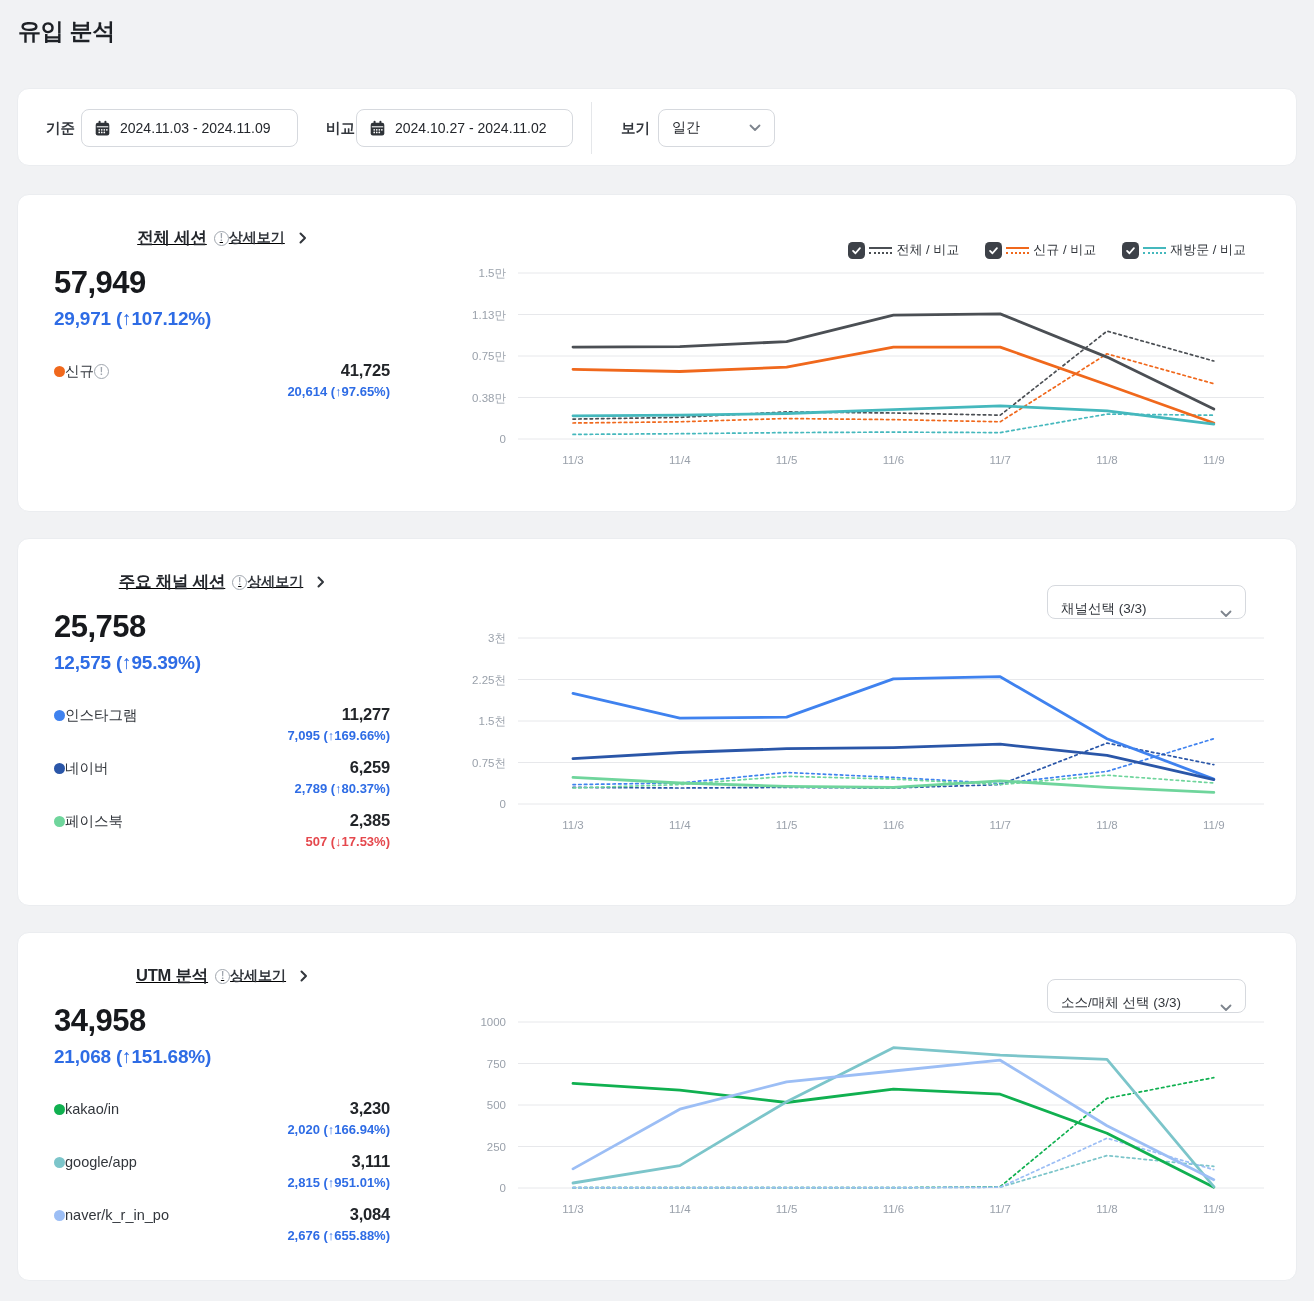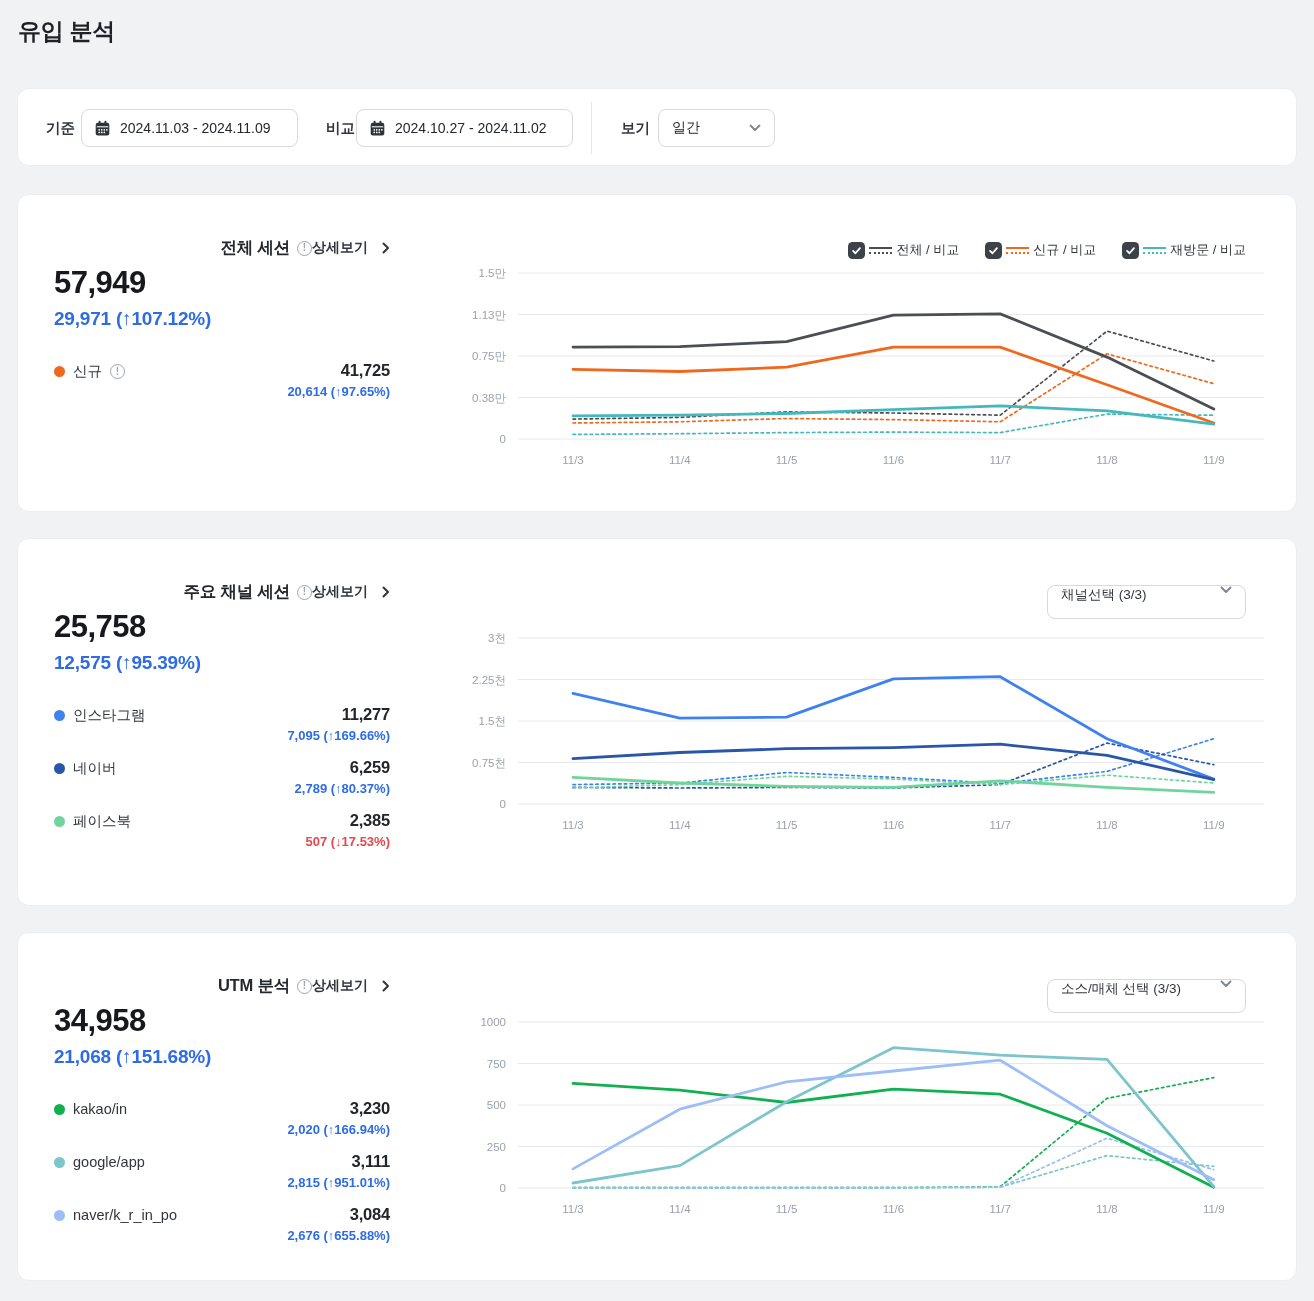--- a/index.html
+++ b/index.html
@@ -32,22 +32,22 @@
   }
   .date-primary{left:63px;width:217px}
   .date-compare{left:338px;width:217px}
   .v-divider{position:absolute;left:573px;top:13px;width:1px;height:52px;background:#e5e7ea}
   .view-select{left:640px;width:117px;justify-content:space-between;padding:0 13px}
   
   .card-1{top:194px;height:318px}
   .card-2{top:538px;height:368px}
   .card-3{top:932px;height:349px}
   .card-head{
-    position:absolute;left:36px;top:42px;width:336px;
-    display:flex;justify-content:flex-end;align-items:center;
+    position:absolute;left:36px;top:32px;width:336px;
+    display:flex;justify-content:center;align-items:center;text-decoration:underline;
   }
   .card-title-wrap{display:flex;align-items:center;gap:7px}
   .card-title{margin:0;font-size:16.5px;font-weight:700;color:#24272c;letter-spacing:-0.2px}
   .info{
     width:15px;height:15px;box-sizing:border-box;flex:0 0 auto;
     border:1.4px solid #a0a6ae;border-radius:50%;color:#a0a6ae;
     display:inline-flex;align-items:center;justify-content:center;
     font-size:10px;font-weight:700;line-height:1;cursor:pointer;
   }
   .info::after{content:"!"}
@@ -58,21 +58,21 @@
   .total{
     position:absolute;left:36px;top:70px;
     font-size:31px;font-weight:800;color:#17191d;letter-spacing:-0.5px;
   }
   .compare{
     position:absolute;left:36px;top:113px;
     font-size:19px;font-weight:700;color:#2e6ce5;letter-spacing:-0.2px;
   }
   .series-list{position:absolute;left:36px;top:166px;width:336px}
   .series-row{display:flex;justify-content:space-between;margin-bottom:13px;min-height:40px}
-  .series-left{display:flex;align-items:flex-start;gap:8px;padding-top:2px}
+  .series-left{display:flex;align-items:flex-start;padding-top:2px}
   .dot{width:11px;height:11px;border-radius:50%;margin-top:3px;flex:0 0 auto}
   .series-label{font-size:14.5px;color:#32363c;line-height:17px}
   .series-left .info{margin-top:1px}
   .series-right{text-align:right}
   .series-value{font-size:16.5px;font-weight:700;color:#222529;letter-spacing:-0.2px}
   .series-sub{font-size:13px;font-weight:600;color:#2e6ce5;margin-top:4px;white-space:nowrap}
   .series-sub.down{color:#e5484d}
   
   .card-extras{position:absolute;top:46px;right:50px;display:flex;align-items:center}
   .legend{display:flex;gap:26px;align-items:center}
@@ -81,21 +81,21 @@
     width:17px;height:17px;border-radius:4.5px;background:#3d4148;
     display:inline-flex;align-items:center;justify-content:center;flex:0 0 auto;
   }
   .legend-line{display:inline-flex;flex-direction:column;gap:3px;width:23px}
   .legend-line .ln-solid{display:block;height:0;border-top:2.6px solid}
   .legend-line .ln-dot{display:block;height:0;border-top:2.6px dotted}
   .legend-label{font-size:13px;color:#32363c;font-weight:500;white-space:nowrap}
   .select-btn{
     width:199px;height:34px;box-sizing:border-box;cursor:pointer;
     border:1px solid #d6d9de;border-radius:8px;background:#fff;
-    display:flex;align-items:flex-start;justify-content:space-between;
+    display:flex;align-items:flex-end;justify-content:space-between;
     padding:0 13px;font-size:13.5px;color:#32363c;font-family:inherit;white-space:nowrap;
   }
   
   .chart{position:absolute;left:440px;width:812px;height:210px}
   .card-1 .chart{top:68px}
   .card-2 .chart{top:89px}
   .card-3 .chart{top:79px}
   .chart text.tick{font-family:"Liberation Sans","DejaVu Sans",sans-serif;font-size:11.5px;fill:#9aa1ab}
 </style>
 </head>

